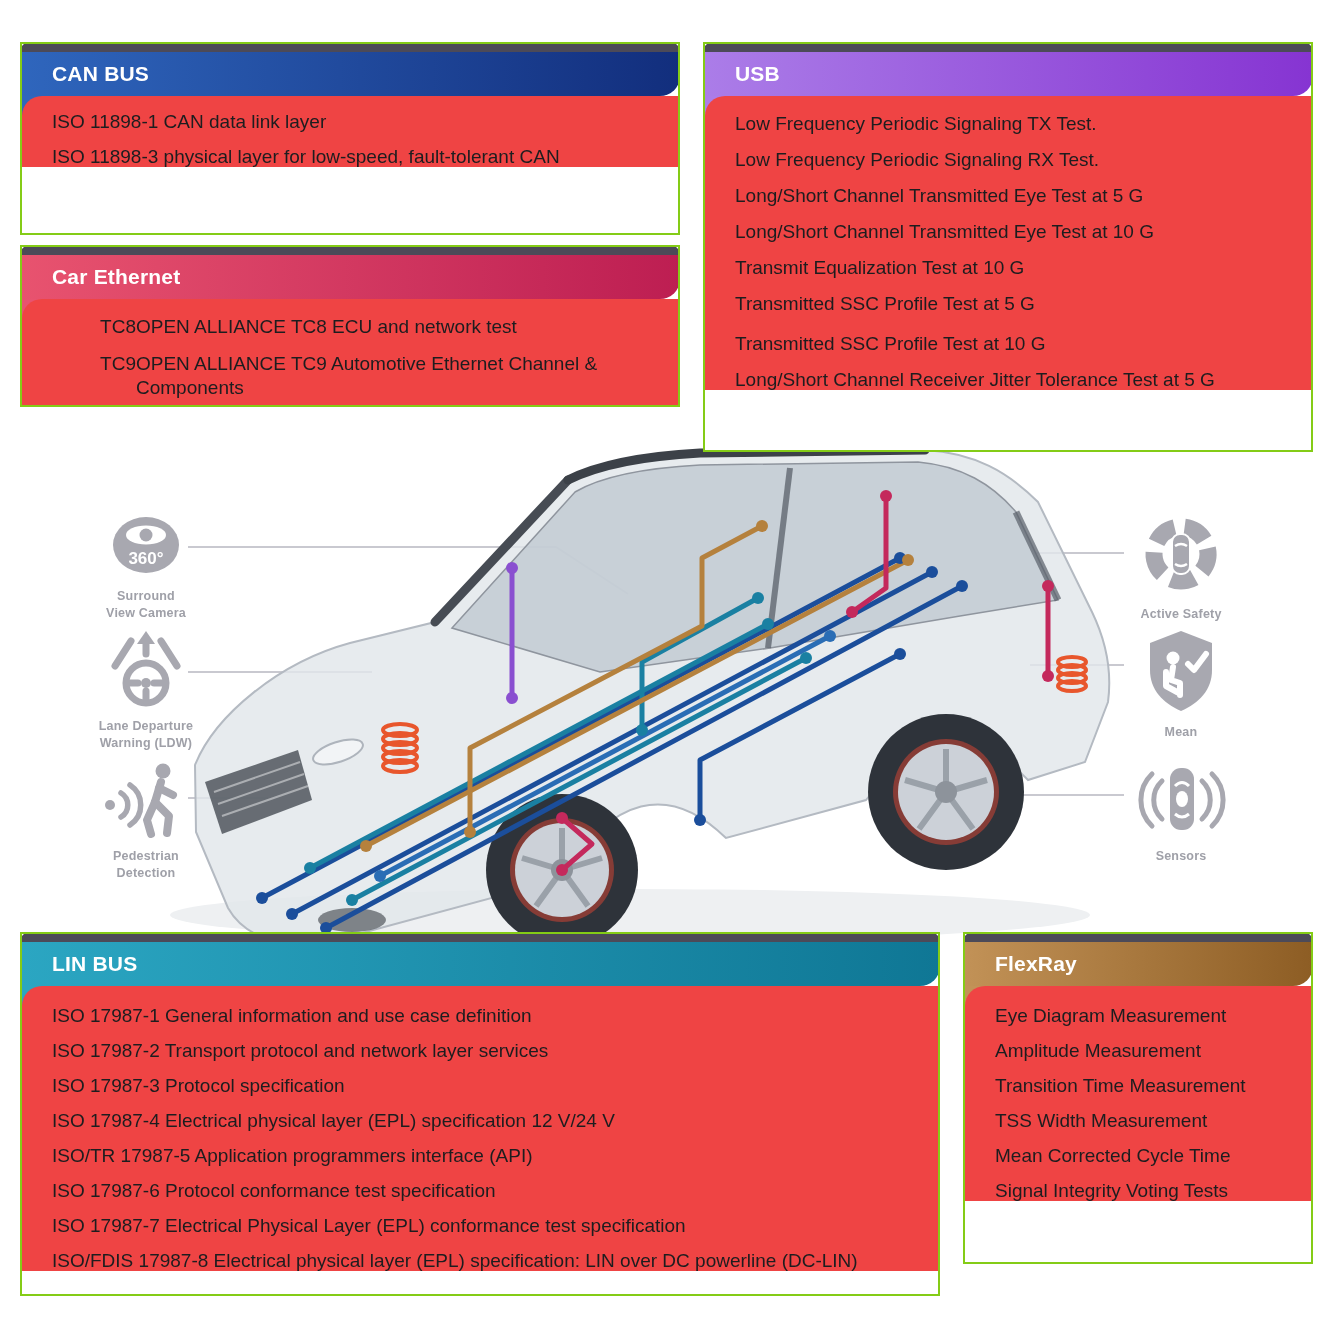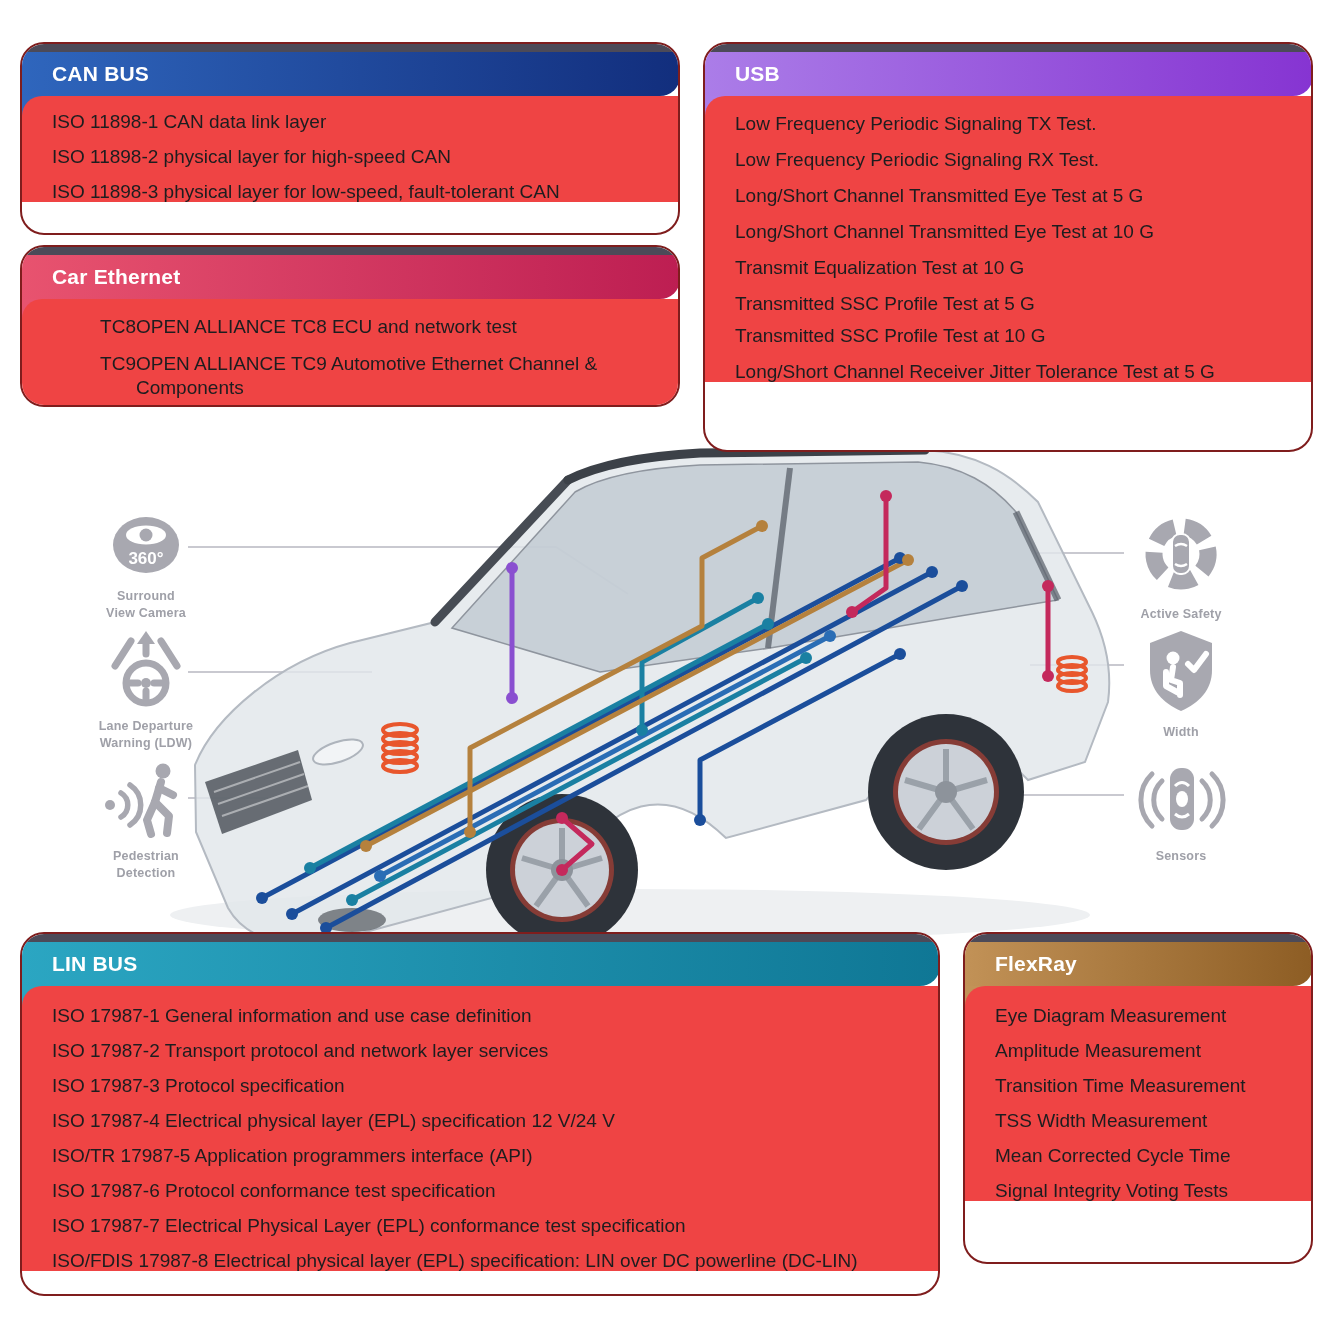--- a/index.html
+++ b/index.html
@@ -1,20 +1,20 @@
 <!DOCTYPE html>
 <html><head>
 <meta charset="utf-8">
 <style>
   html,body{margin:0;padding:0;background:#fff;}
   body{font-family:"Liberation Sans","DejaVu Sans",sans-serif;}
   #stage{position:relative;width:1331px;height:1334px;background:#ffffff;overflow:hidden;}
 
   
-  .panel{position:absolute;background:#fff;border:2px solid #7f1d1d;border-radius:24px;overflow:hidden;z-index:2;box-sizing:border-box;}
+  .panel{position:absolute;background:#fff;border:2px solid #84cc16;border-radius:0;overflow:hidden;z-index:2;box-sizing:border-box;}
   .strip{height:10px;background:#4c4a58;margin:-2px -2px 0;border-radius:14px 14px 0 0;}
   .phead{position:relative;height:44px;margin:0 -2px;display:flex;align-items:center;padding-left:32px;
          background:linear-gradient(90deg,var(--h1),var(--h2));border-bottom-right-radius:20px;}
   .phead::after{content:'';position:absolute;left:0;top:100%;width:40px;height:22px;background:var(--h1);z-index:0;}
   .phead span{color:#fff;font-size:21px;font-weight:bold;letter-spacing:.2px;}
   .pbody{position:relative;z-index:1;background:#ef4444;border-top-left-radius:20px;padding:16px 28px 0 30px;}
   .item{margin:0 0 15px;font-size:19px;line-height:20px;color:#1d1d1f;}
   .panel--can{--h1:#2f66bd;--h2:#122e7d;}
   .panel--eth{--h1:#e8536f;--h2:#bd1e52;}
   .panel--usb{--h1:#ab7de8;--h2:#8634d2;}
@@ -207,21 +207,21 @@
   <div class="feature" style="left:1096px;top:628px;">
     <svg class="ficon" width="74" height="86" viewBox="0 0 74 86">
       <path d="M37,3 L68,15 V42 C68,62 55,75 37,83 C19,75 6,62 6,42 V15 Z" fill="#a8a8b0"></path>
       <circle cx="29" cy="30" r="6.5" fill="#ffffff"></circle>
       <g stroke="#ffffff" stroke-width="6" stroke-linecap="round" stroke-linejoin="round" fill="none">
         <path d="M29,39 L27,52 L36,55 L36,67"></path>
         <path d="M22,44 L22,58 L33,64"></path>
         <path d="M44,36 L50,42 L62,26"></path>
       </g>
     </svg>
-    <div class="flabel">Width</div>
+    <div class="flabel">Mean</div>
   </div>
 
   <div class="feature" style="left:1096px;top:762px;">
     <svg class="ficon" width="100" height="76" viewBox="0 0 100 76">
       <rect x="39" y="6" width="24" height="62" rx="11" fill="#a8a8b0"></rect>
       <path d="M44,24 Q51,17 58,24" stroke="#ffffff" stroke-width="3" fill="none"></path>
       <path d="M44,52 Q51,58 58,52" stroke="#ffffff" stroke-width="3" fill="none"></path>
       <ellipse cx="51" cy="37" rx="6" ry="8" fill="#ffffff"></ellipse>
       <g stroke="#a8a8b0" stroke-width="5" stroke-linecap="round" fill="none">
         <path d="M31,19 a26,26 0 0 0 0,38"></path>
@@ -233,21 +233,20 @@
     <div class="flabel">Sensors</div>
   </div>
 
   <section class="panel panel--can" style="left:20px;top:42px;width:660px;height:193px;">
     <div class="strip"></div>
     <div class="phead">
       <span>CAN BUS</span>
     </div>
     <div class="pbody">
       <p class="item">ISO 11898-1 CAN data link layer</p>
-      <p class="item">ISO 11898-2 physical layer for high-speed CAN</p>
       <p class="item">ISO 11898-3 physical layer for low-speed, fault-tolerant CAN</p>
     </div>
   </section>
 
   <section class="panel panel--eth" style="left:20px;top:245px;width:660px;height:162px;">
     <div class="strip"></div>
     <div class="phead">
       <span>Car Ethernet</span>
     </div>
     <div class="pbody">
@@ -270,21 +269,21 @@
     <div class="strip"></div>
     <div class="phead">
       <span>USB</span>
     </div>
     <div class="pbody" style="padding-top:18px;">
       <p class="item" style="margin-bottom:16px;">Low Frequency Periodic Signaling TX Test.</p>
       <p class="item" style="margin-bottom:16px;">Low Frequency Periodic Signaling RX Test.</p>
       <p class="item" style="margin-bottom:16px;">Long/Short Channel Transmitted Eye Test at 5 G</p>
       <p class="item" style="margin-bottom:16px;">Long/Short Channel Transmitted Eye Test at 10 G</p>
       <p class="item" style="margin-bottom:16px;">Transmit Equalization Test at 10 G</p>
-      <p class="item" style="margin-bottom:12px;">Transmitted SSC Profile Test at 5 G</p>
+      <p class="item" style="margin-bottom:20px;">Transmitted SSC Profile Test at 5 G</p>
       <p class="item" style="margin-bottom:16px;">Transmitted SSC Profile Test at 10 G</p>
       <p class="item" style="margin-bottom:16px;">Long/Short Channel Receiver Jitter Tolerance Test at 5 G</p>
     </div>
   </section>
 
   <section class="panel panel--lin" style="left:20px;top:932px;width:920px;height:364px;">
     <div class="strip"></div>
     <div class="phead">
       <span>LIN BUS</span>
     </div>

